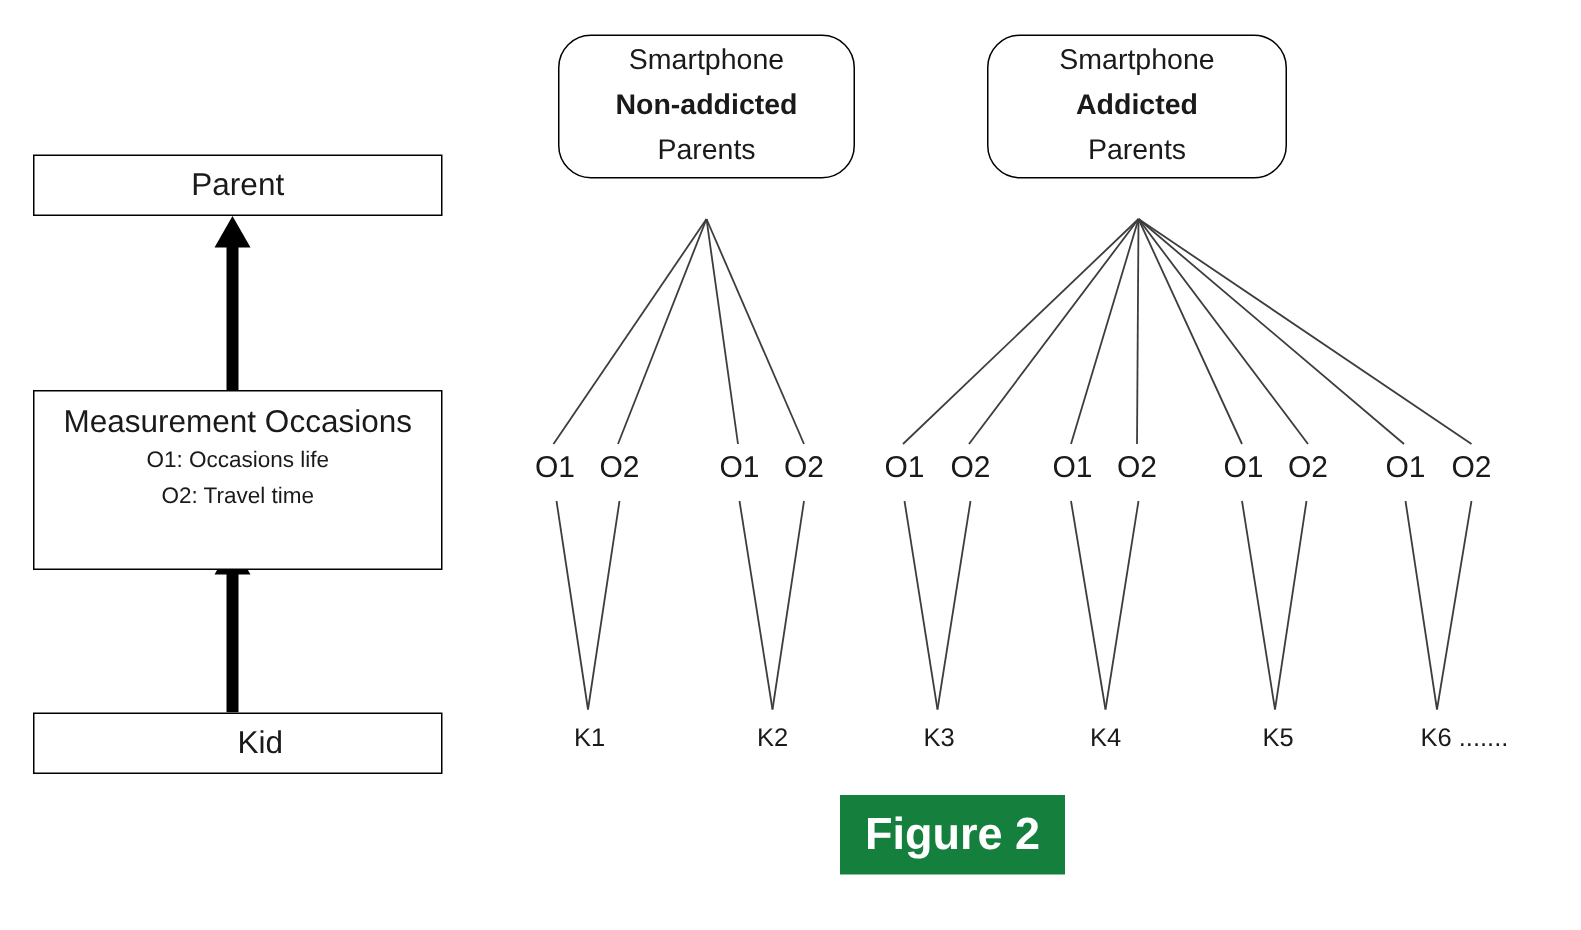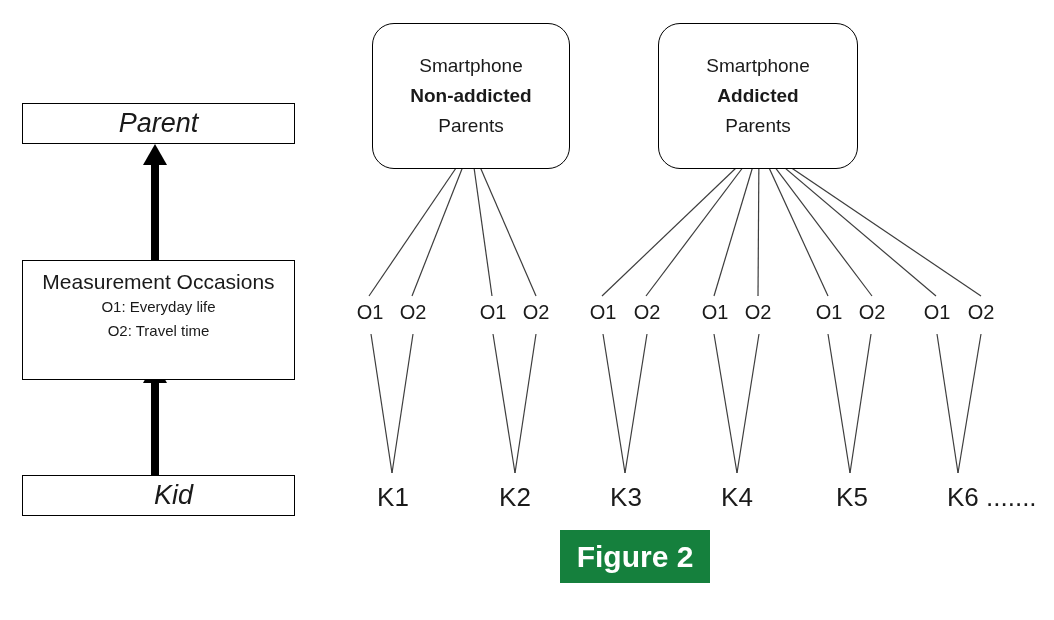--- a/index.html
+++ b/index.html
@@ -37,27 +37,27 @@
     display: flex;
     flex-direction: column;
     align-items: center;
     justify-content: center;
     box-sizing: border-box;
     text-align: center;
   }
   #parent-box  { top: 103px; height: 41px; }
   #kid-box     { top: 475px; height: 41px; padding-left: 30px; }
   #measurement-box { top: 260px; height: 120px; justify-content: flex-start; padding-top: 7px; }
-  .box-label { font-size: 27px; line-height: 1.2; font-style: italic; }
+  .box-label { font-size: 21px; line-height: 1.2; }
   .box-title { font-size: 21px; line-height: 1.3; }
   .box-sub   { font-size: 15px; line-height: 1.55; }
   .group-box {
     position: absolute;
     top: 23px;
-    height: 146px;
+    height: 96px;
     border: 1.5px solid #000000;
     border-radius: 22px;
     background: #ffffff;
     display: flex;
     flex-direction: column;
     align-items: center;
     justify-content: center;
     box-sizing: border-box;
     text-align: center;
     font-size: 19px;
@@ -70,21 +70,21 @@
     position: absolute;
     top: 301px;
     transform: translateX(-50%);
     font-size: 20px;
     white-space: nowrap;
   }
   .kid-label {
     position: absolute;
     top: 482px;
     transform: translateX(-50%);
-    font-size: 26px;
+    font-size: 17px;
     white-space: nowrap;
   }
   .kid-label.left-anchored {
     transform: none;
   }
   #figure-caption {
     position: absolute;
     left: 560px;
     top: 530px;
     width: 150px;
@@ -158,21 +158,21 @@
       <line x1="981" y1="334" x2="958" y2="473"></line>
     </g>
   </svg>
 
   <div class="rect-box" id="parent-box">
     <span class="box-label">Parent</span>
   </div>
 
   <div class="rect-box" id="measurement-box">
     <span class="box-title">Measurement Occasions</span>
-    <span class="box-sub">O1: Everyday life</span>
+    <span class="box-sub">O1: Occasions life</span>
     <span class="box-sub">O2: Travel time</span>
   </div>
 
   <div class="rect-box" id="kid-box">
     <span class="box-label">Kid</span>
   </div>
 
   <div class="group-box" id="group-box-nonaddicted">
     <span>Smartphone</span>
     <span class="bold-line">Non-addicted</span>

